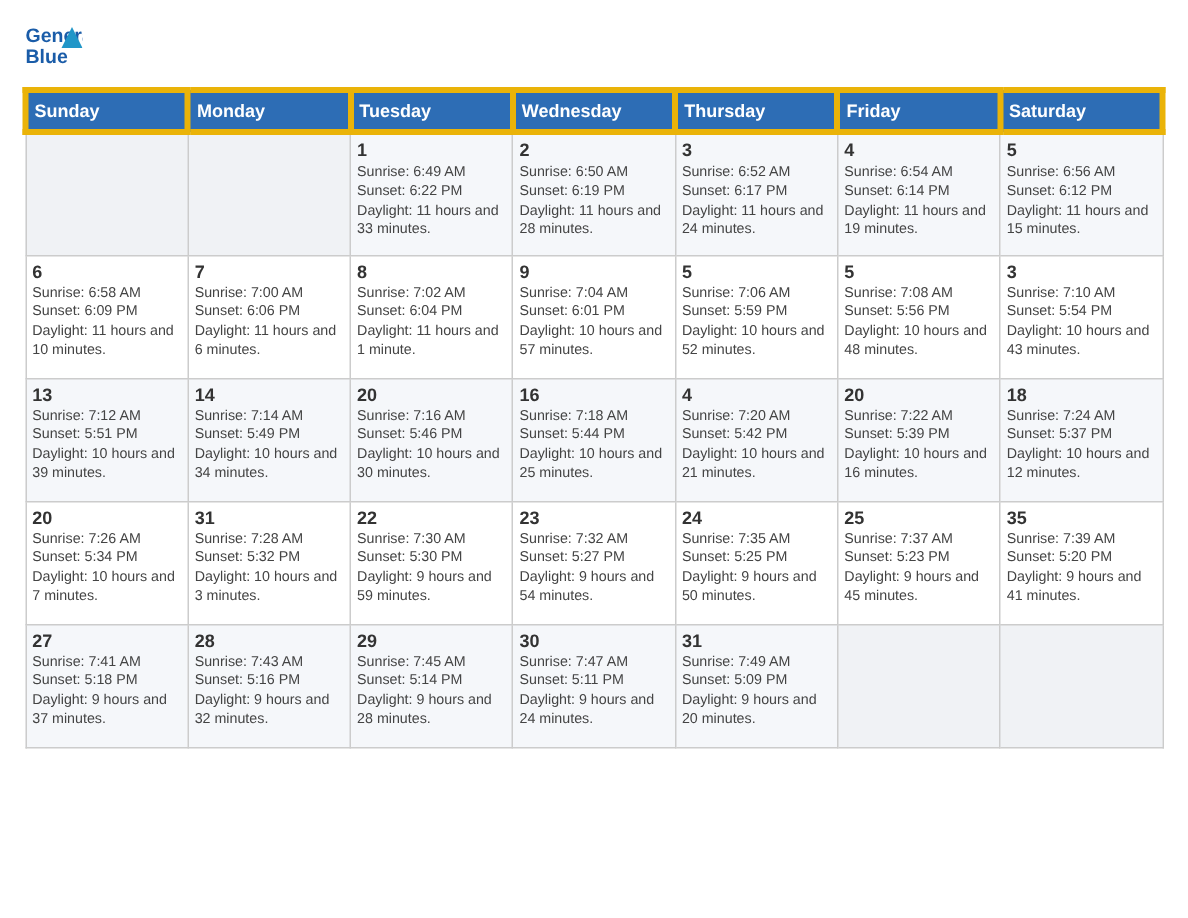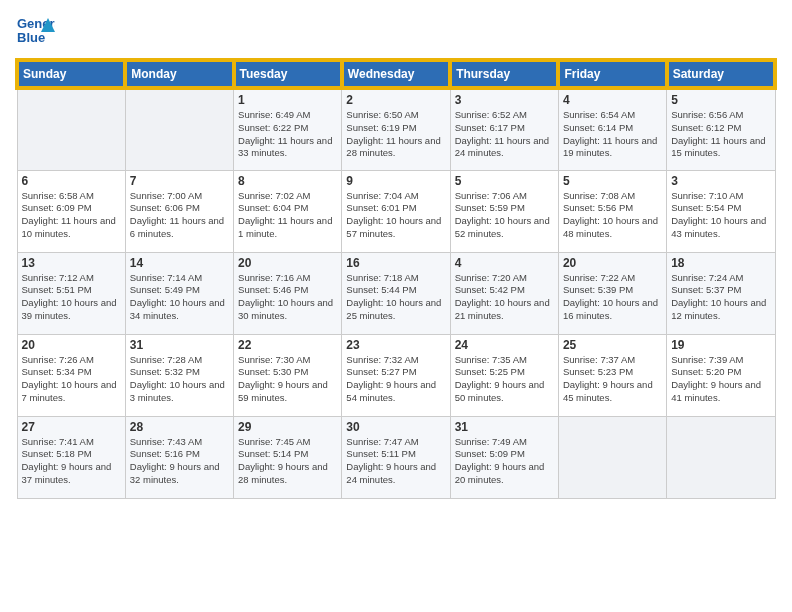--- a/index.html
+++ b/index.html
@@ -221,21 +221,21 @@
           </td>
           <td>
             <span class="day-number">24</span>
             <div class="day-info">Sunrise: 7:35 AM<br>Sunset: 5:25 PM<br>Daylight: 9 hours and 50 minutes.</div>
           </td>
           <td>
             <span class="day-number">25</span>
             <div class="day-info">Sunrise: 7:37 AM<br>Sunset: 5:23 PM<br>Daylight: 9 hours and 45 minutes.</div>
           </td>
           <td>
-            <span class="day-number">19</span>
+            <span class="day-number">35</span>
             <div class="day-info">Sunrise: 7:39 AM<br>Sunset: 5:20 PM<br>Daylight: 9 hours and 41 minutes.</div>
           </td>
         </tr>
         <tr>
           <td>
             <span class="day-number">27</span>
             <div class="day-info">Sunrise: 7:41 AM<br>Sunset: 5:18 PM<br>Daylight: 9 hours and 37 minutes.</div>
           </td>
           <td>
             <span class="day-number">28</span>

